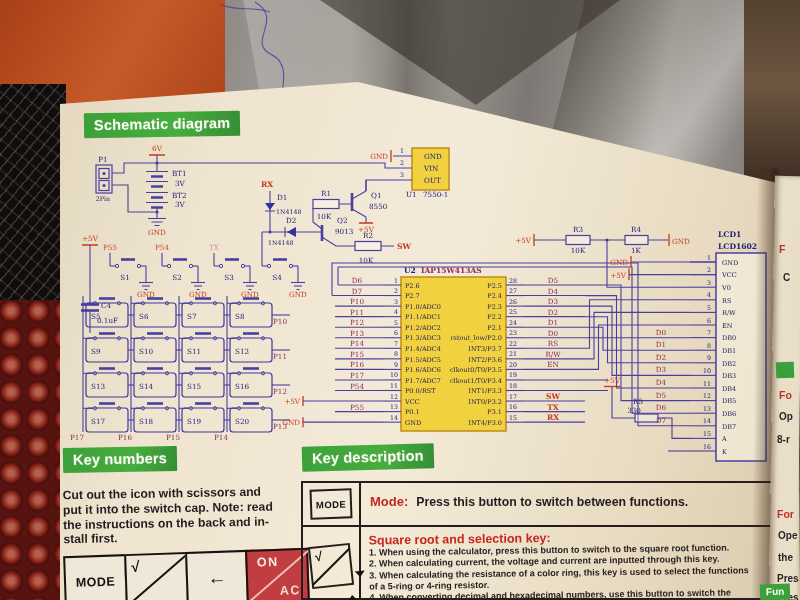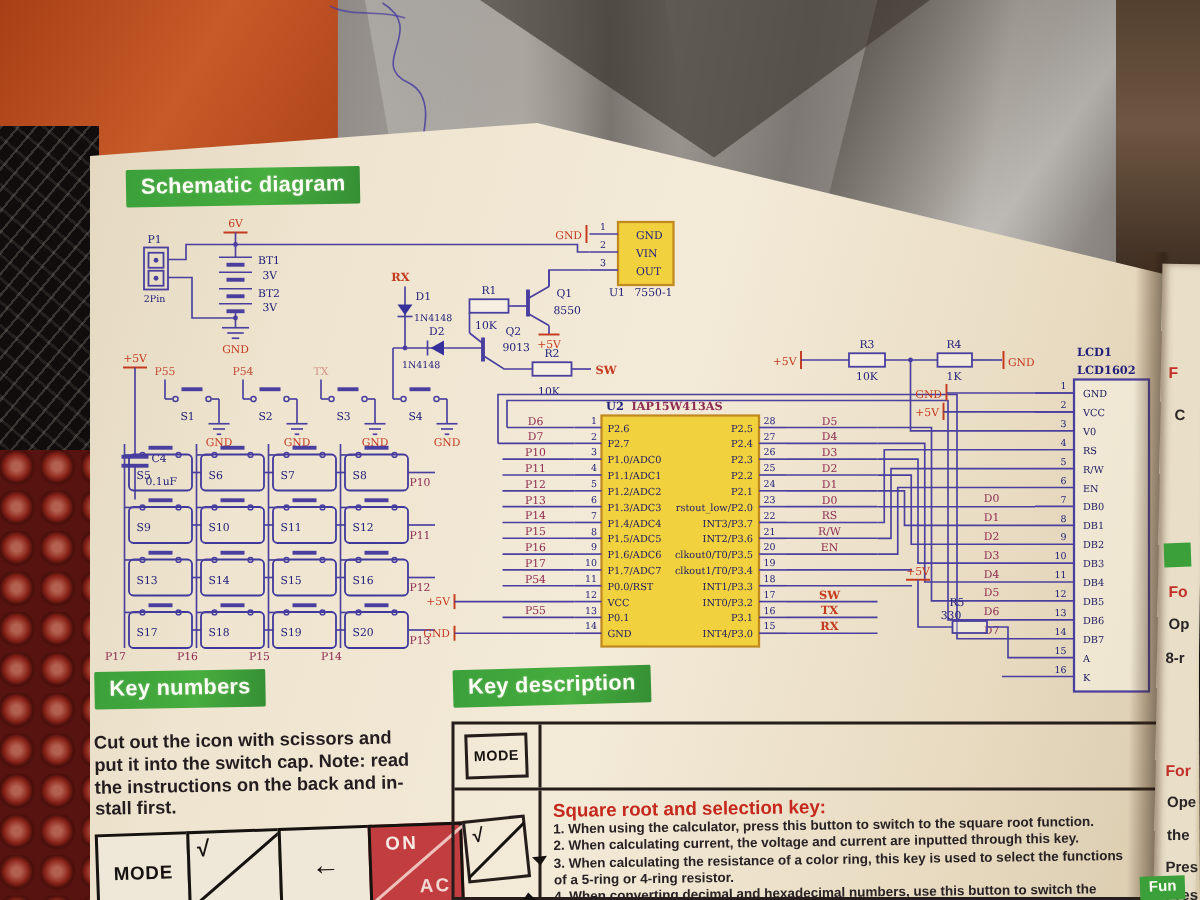--- a/index.html
+++ b/index.html
@@ -660,20 +660,23 @@
         <span class="onac-on">ON</span>
         <span class="onac-ac">AC</span>
       </div>
     </div>
 
     <div class="desc-table">
       <div class="desc-row1">
         <div class="icon-cell">
           <div class="mode-chip">MODE</div>
         </div>
+        <div class="desc-text1">
+          <span class="desc-title">Mode:</span><span class="desc-body">Press this button to switch between functions.</span>
+        </div>
       </div>
       <div class="desc-row2">
         <div class="icon-cell">
           <div class="sqrt-chip">
             <div class="diag"></div>
             <span class="sqrt-glyph">√</span>
             <span class="diamond">
               <span class="tri-up"></span><span class="tri-down"></span>
             </span>
           </div>

